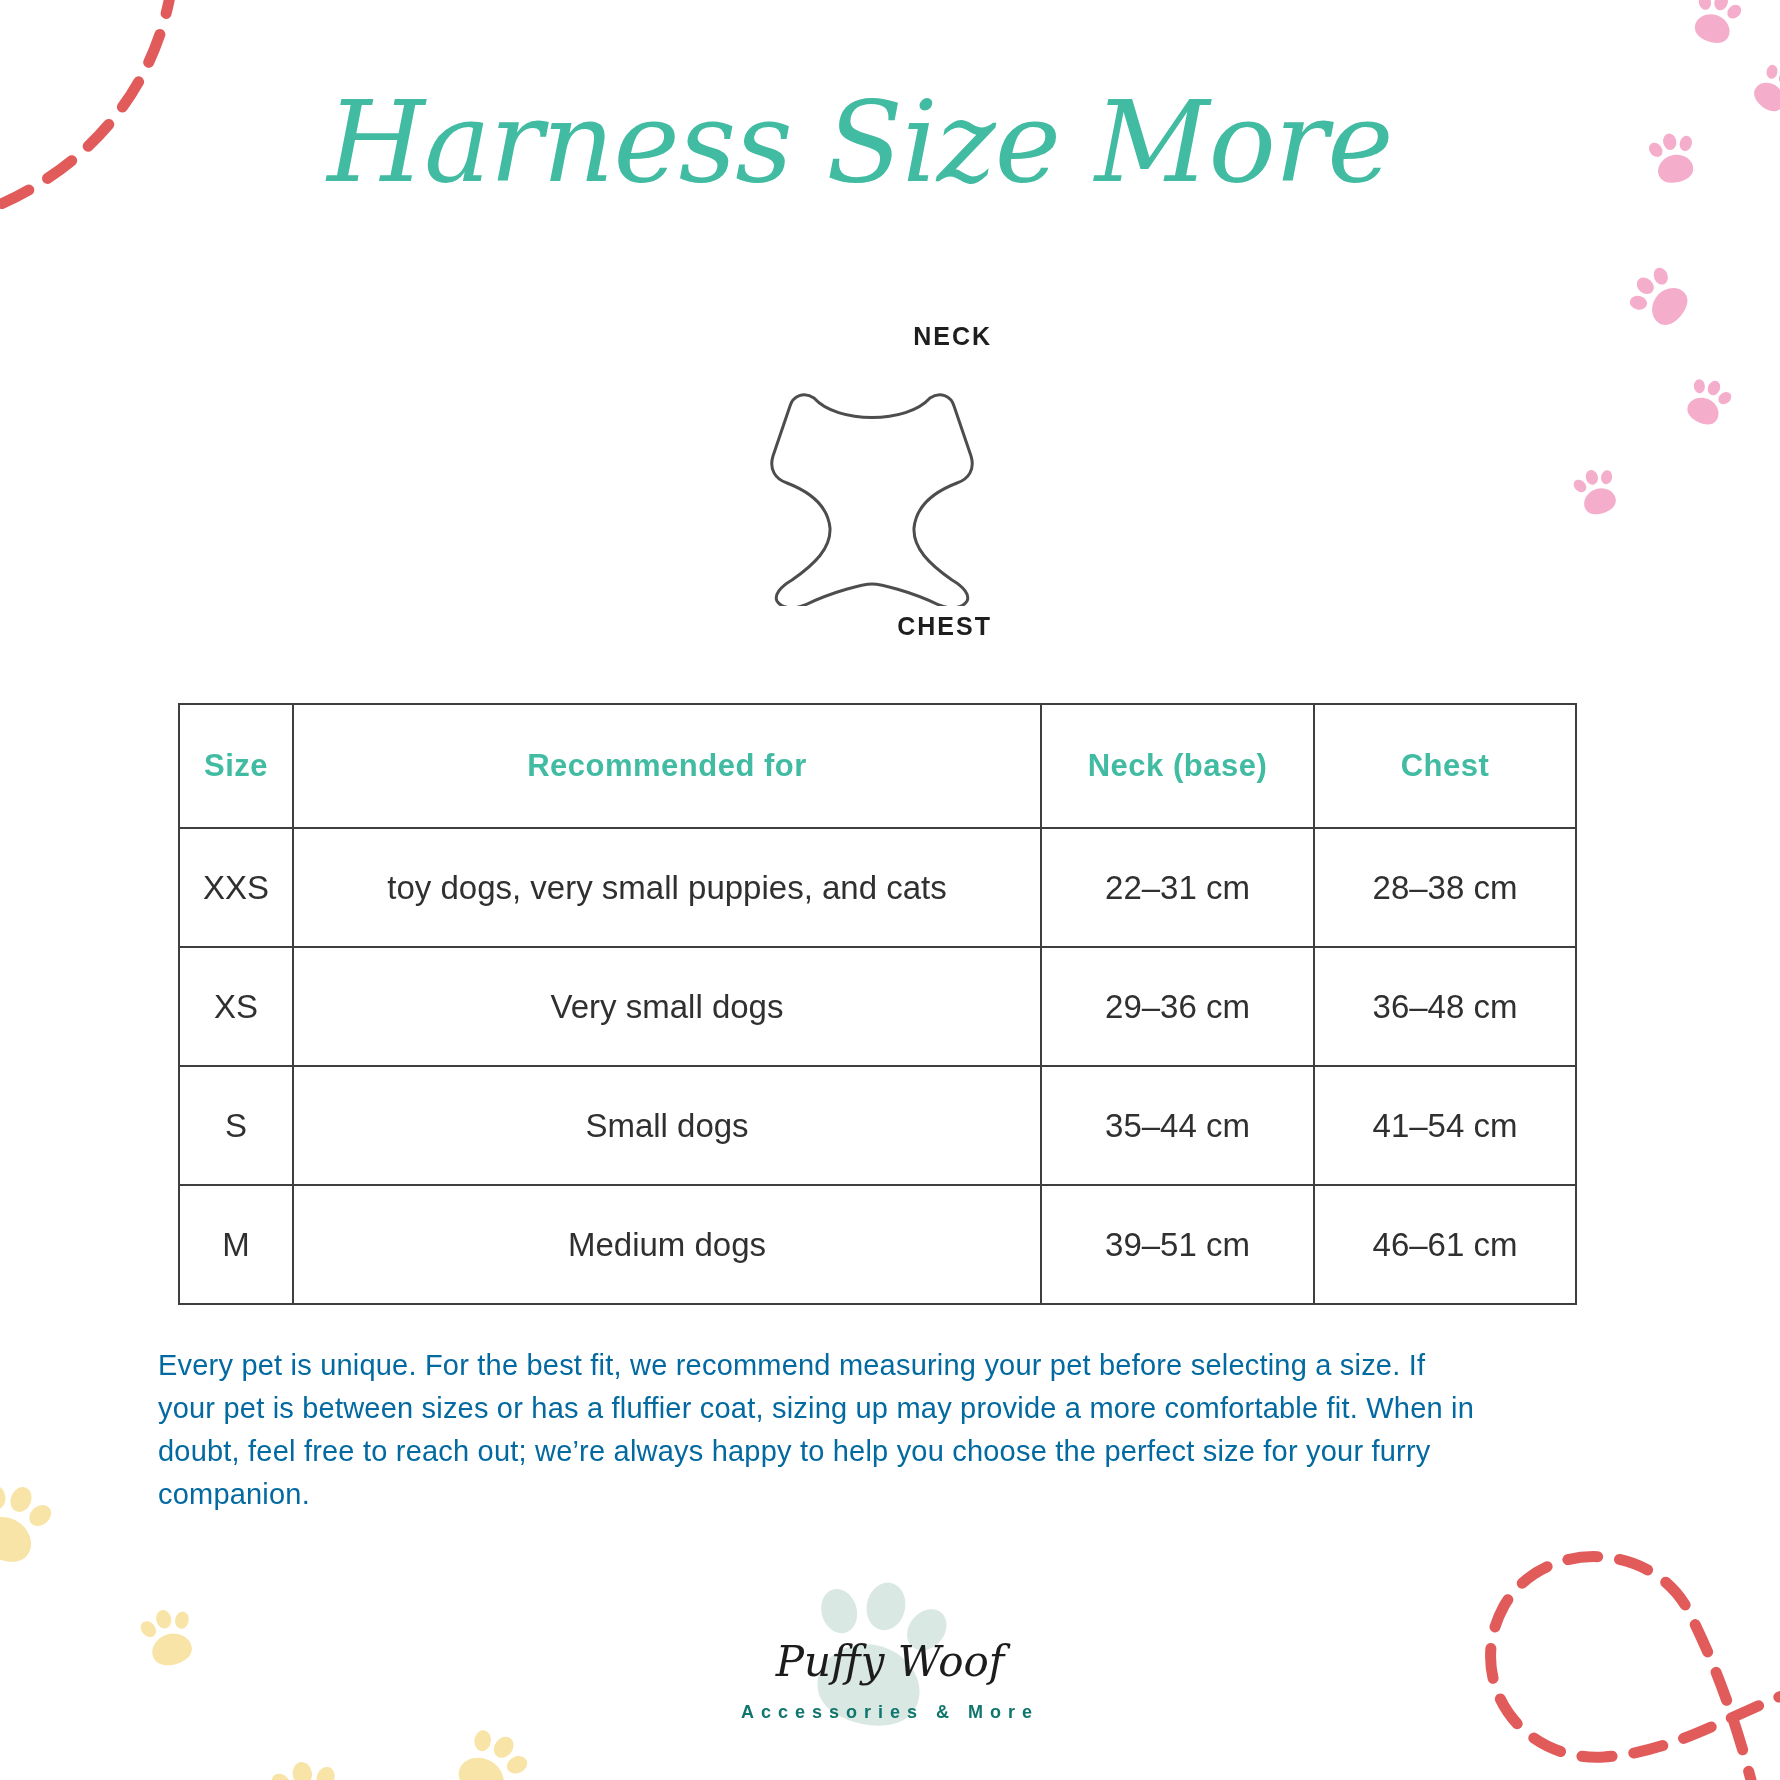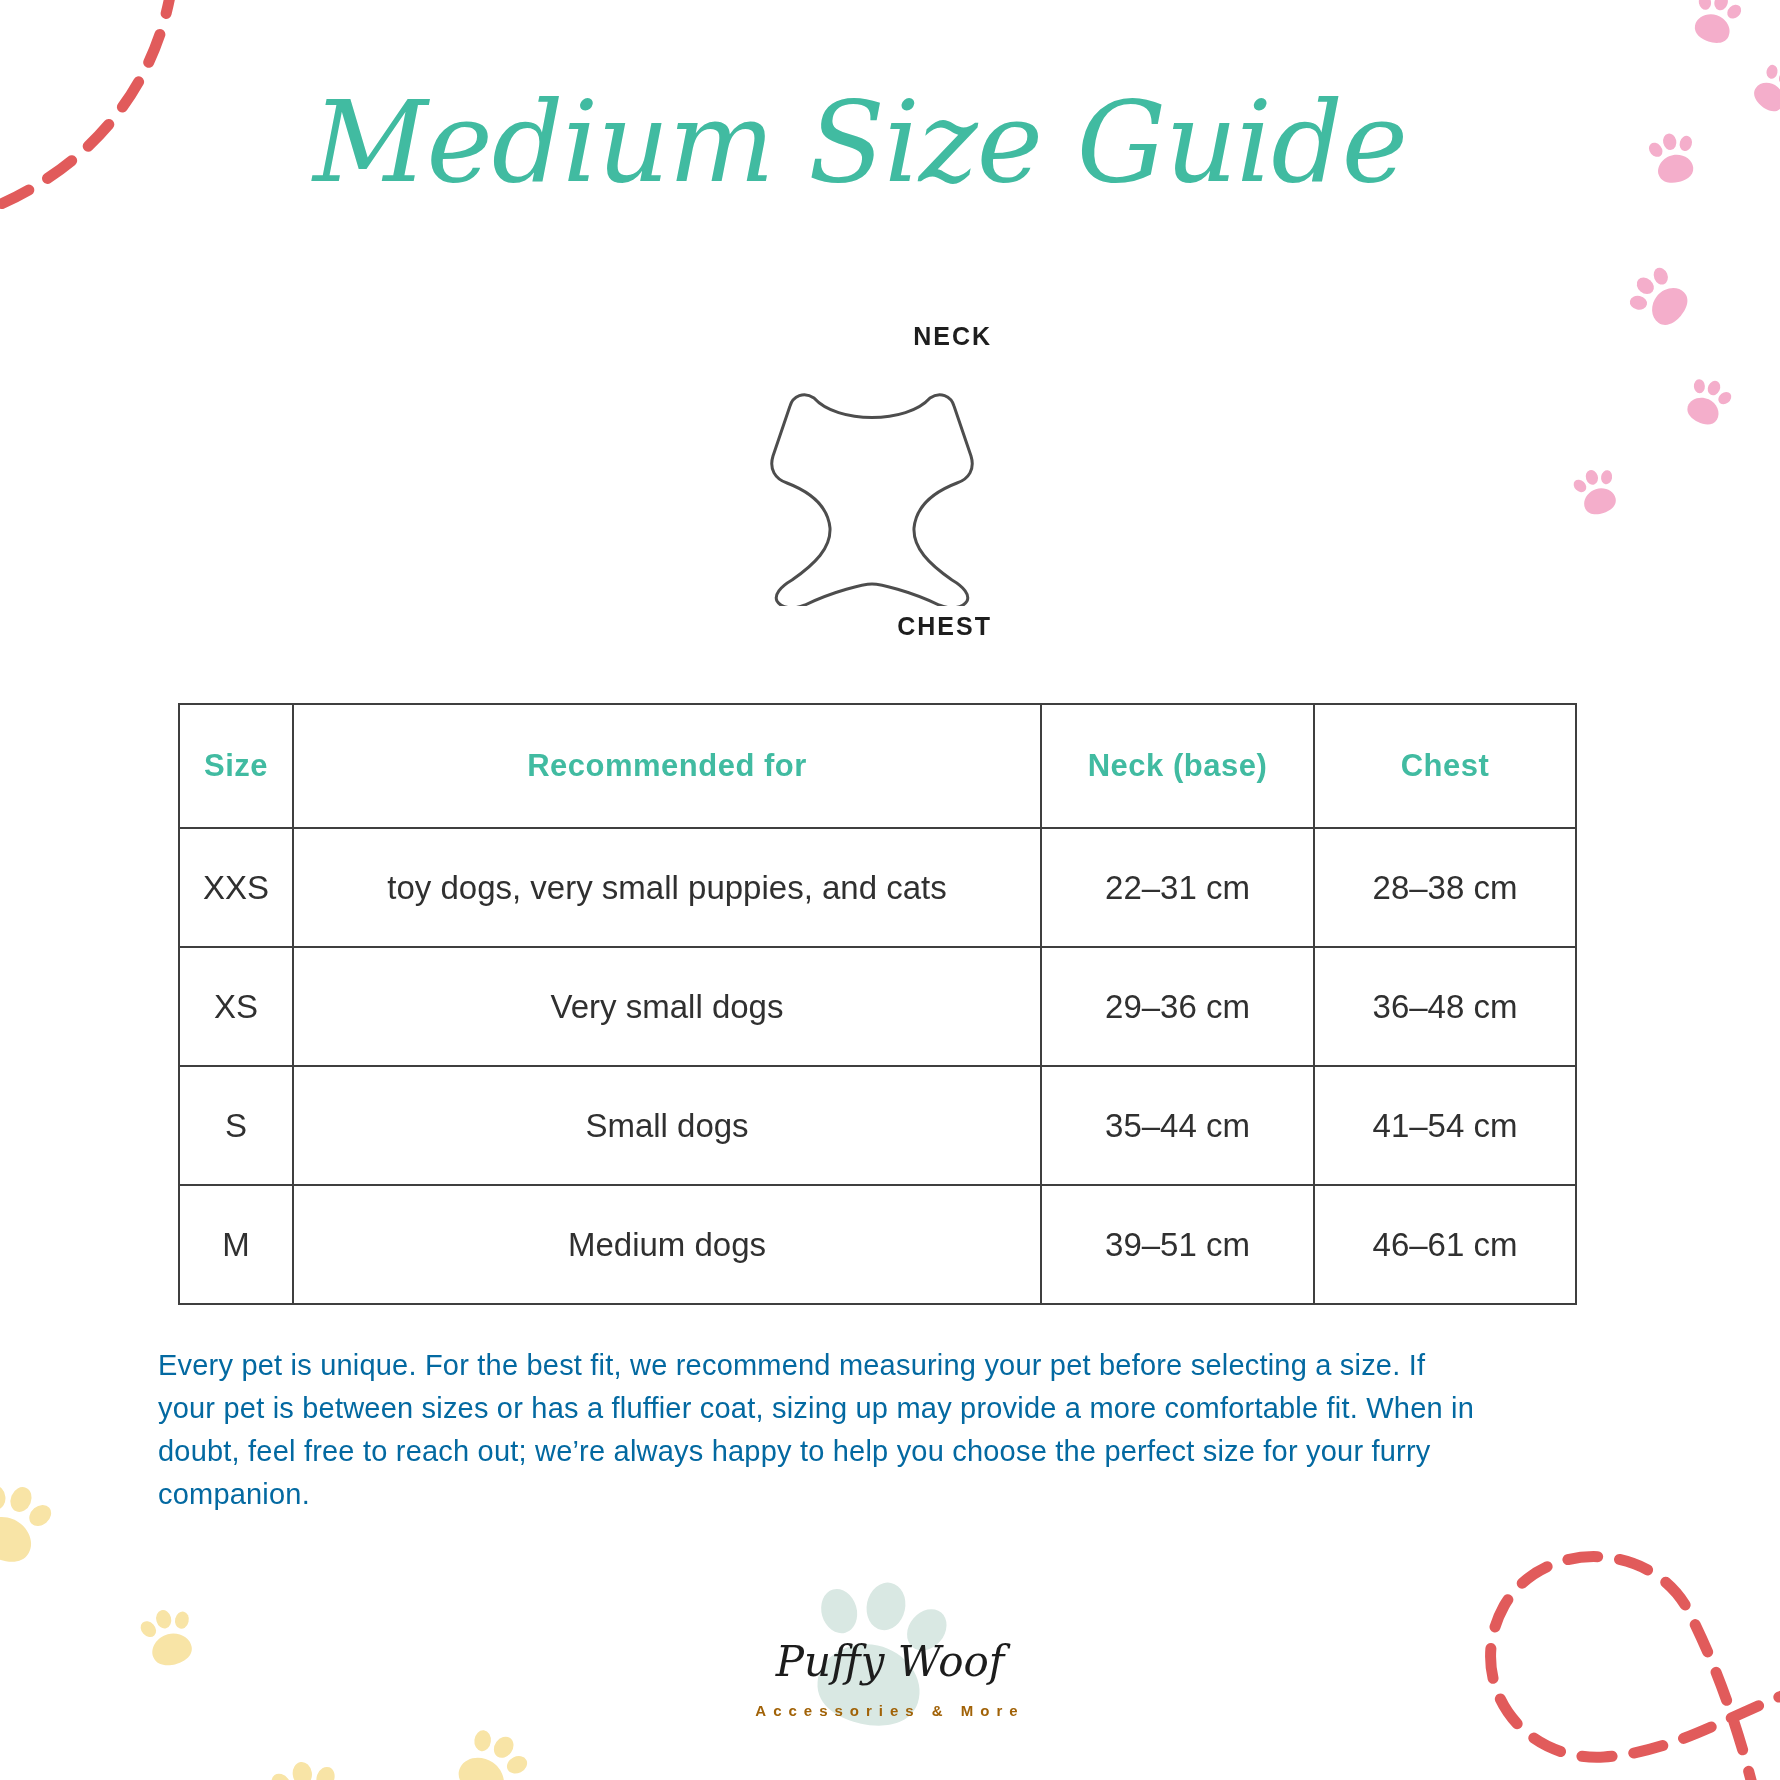--- a/index.html
+++ b/index.html
@@ -46,21 +46,21 @@
     font-size:29px;line-height:43px;color:#0369a1;letter-spacing:.2px;
   }
 
   
   .brand-logo{position:absolute;left:590px;top:1622px;width:600px;text-align:center;z-index:2;}
   .brand-name{
     margin:16px;font-family:"DejaVu Serif",serif;font-style:italic;font-weight:400;
     font-size:42px;color:#1c1c1c;line-height:1.15;
   }
   .brand-tagline{
-    margin:8px 0 0 0;font-size:15px;letter-spacing:7px;color:#a16207;font-weight:bold;
+    margin:8px 0 0 0;font-size:18px;letter-spacing:7px;color:#0f766e;font-weight:bold;
   }
 </style>
 </head>
 <body>
 
 <div id="canvas">
 
   <svg id="deco" viewBox="0 0 1780 1780" xmlns="http://www.w3.org/2000/svg" aria-hidden="true">
     <defs>
       <g id="paw">
@@ -83,21 +83,21 @@
     <use href="#paw" fill="#f4aecb" transform="translate(1572,468) scale(0.5) rotate(-18 50 50)"></use>
 
     <use href="#paw" fill="#f8e4a6" transform="translate(-32,1483) scale(0.85) rotate(22 50 50)"></use>
     <use href="#paw" fill="#f8e4a6" transform="translate(138,1608) scale(0.62) rotate(-15 50 50)"></use>
     <use href="#paw" fill="#f8e4a6" transform="translate(266,1760) scale(0.8) rotate(-8 50 50)"></use>
     <use href="#paw" fill="#f8e4a6" transform="translate(452,1730) scale(0.75) rotate(35 50 50)"></use>
 
     <use href="#paw" fill="#d9e8e3" transform="translate(795,1578) scale(1.6) rotate(12 50 50)"></use>
   </svg>
 
-  <h1 class="page-title">Medium Size Guide</h1>
+  <h1 class="page-title">Harness Size More</h1>
 
   <p class="diagram-label neck-label">NECK</p>
   <svg class="harness-svg" width="240" height="250" viewBox="0 0 240 250" xmlns="http://www.w3.org/2000/svg" aria-hidden="true">
     <path d="M 62 42
              C 85 68 155 68 178 42
              C 188 35 199 40 202 50
              L 219 100
              C 223 113 217 123 205 127
              C 179 137 164 152 162 172
              C 161 192 177 208 200 224

